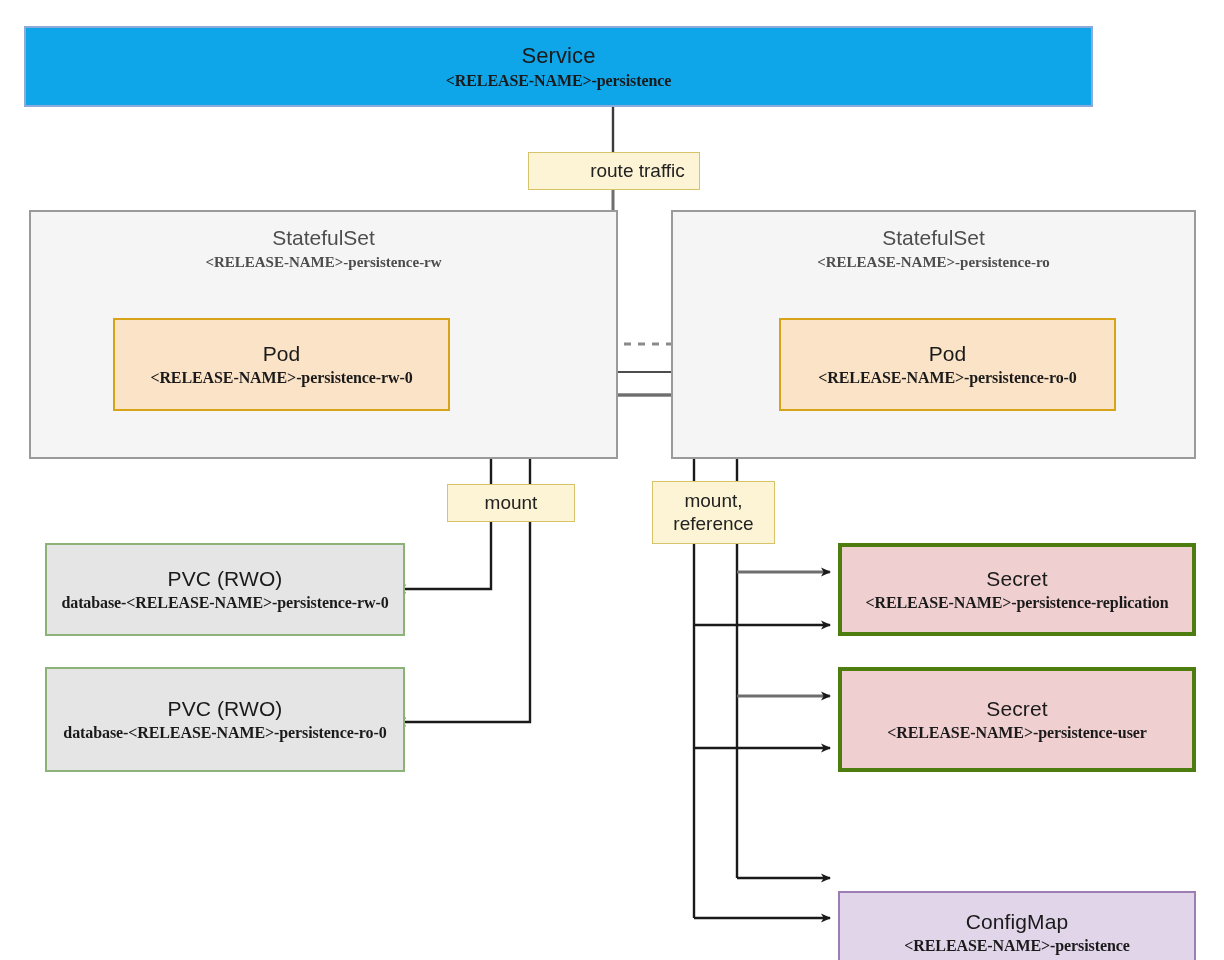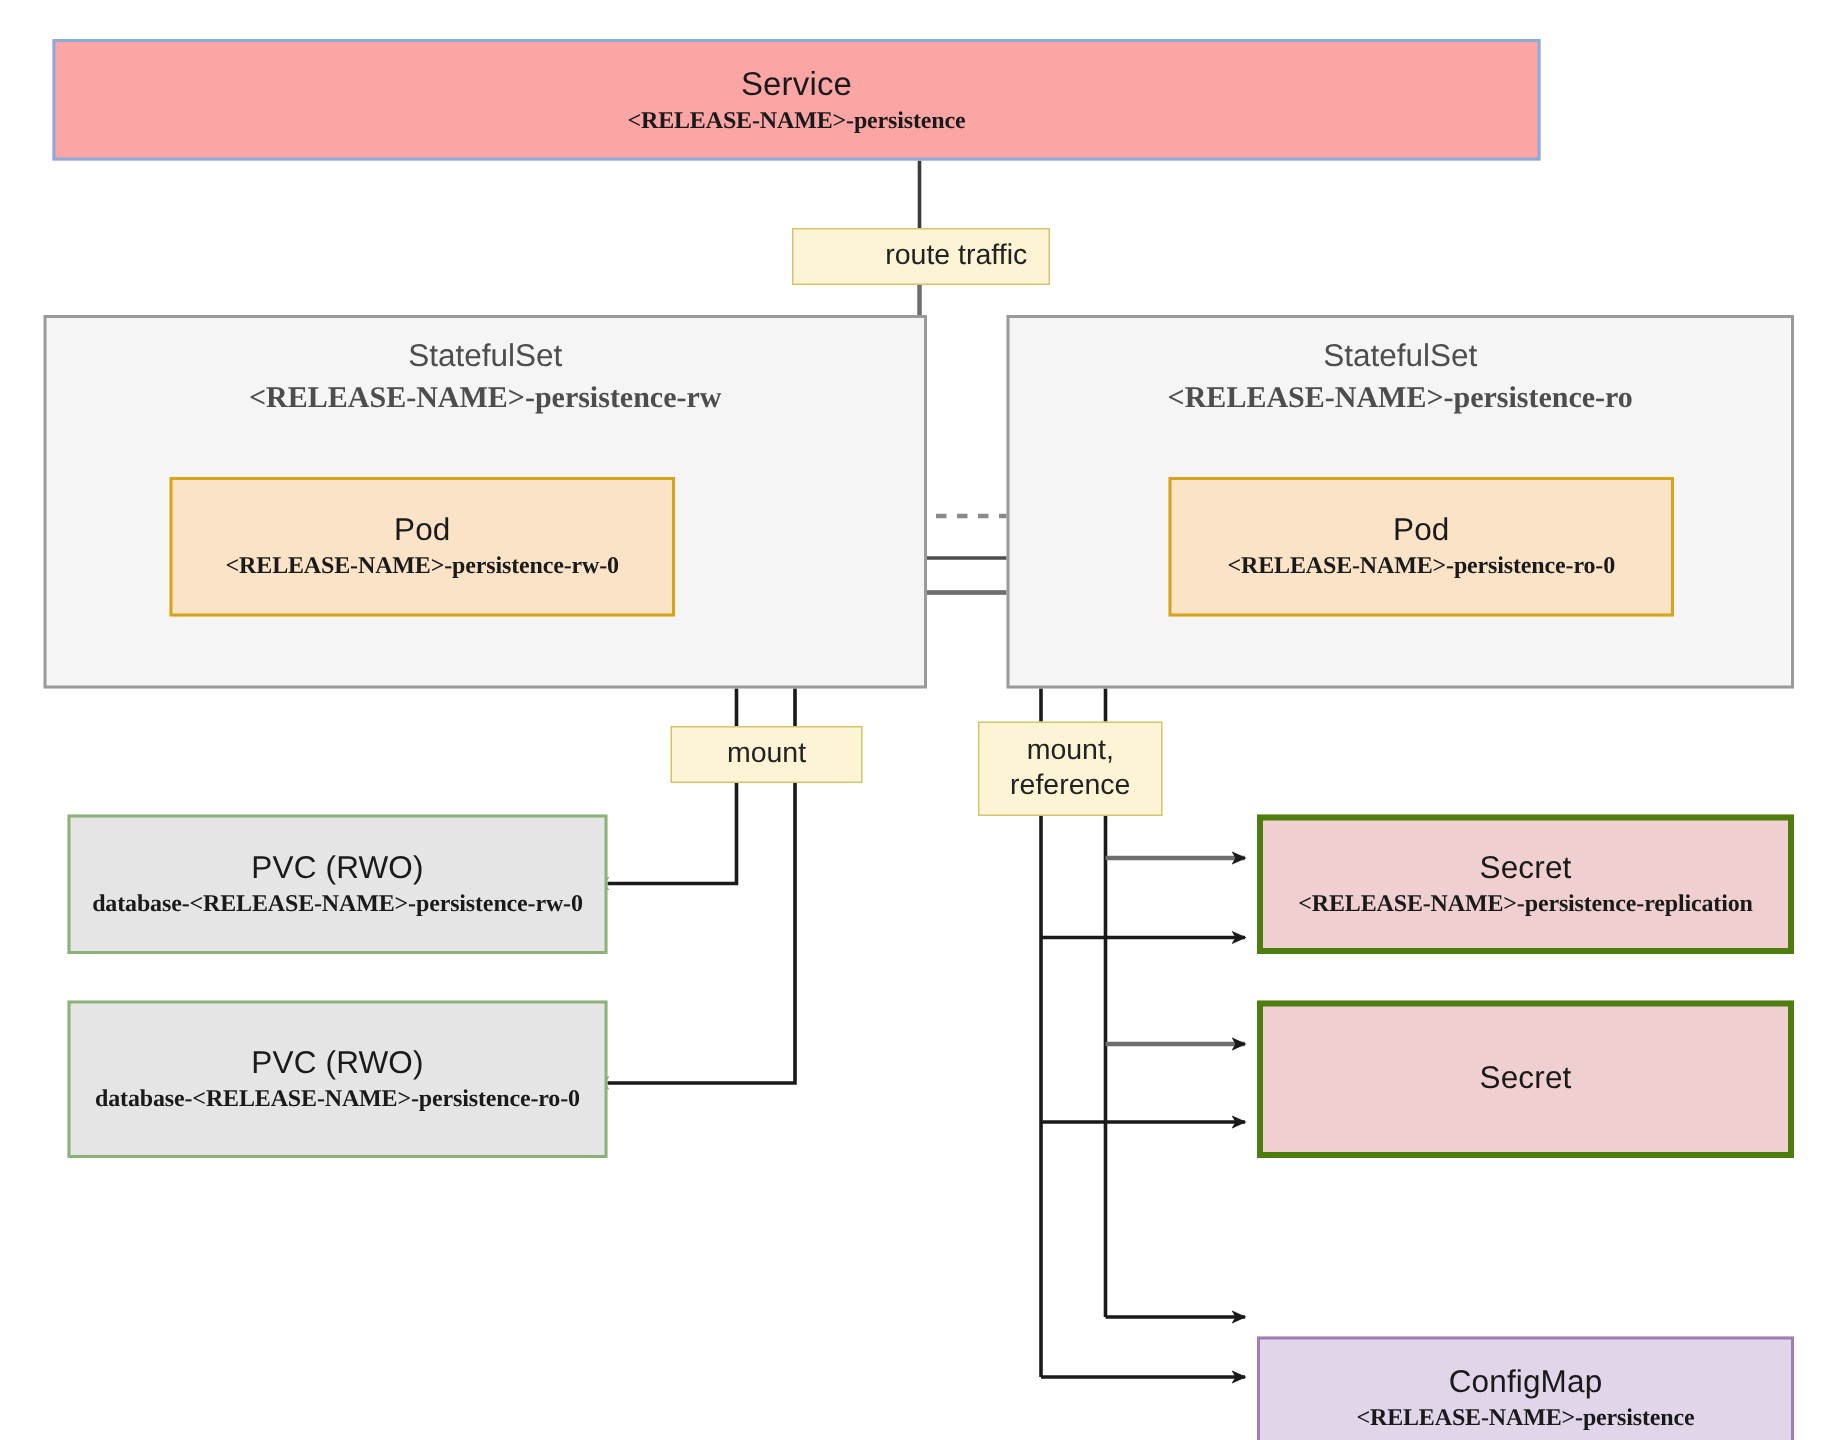--- a/index.html
+++ b/index.html
@@ -40,22 +40,22 @@
   .node .sub {
     font-size: 16px;
     font-family: "Liberation Serif", serif;
     font-weight: bold;
     color: #1a1a1a;
     letter-spacing: -0.1px;
     padding: 0 6px;
   }
   
   #service {
-    left: 35px; top: 26px; width: 992px; height: 81px;
-    background: #fca5a5;
+    left: 24px; top: 26px; width: 1069px; height: 81px;
+    background: #0ea5e9;
     border: 2px solid #8eaadb;
   }
   #service .title { font-size: 22px; margin-bottom: 2px; }
   
   .group {
     position: absolute;
     box-sizing: border-box;
     background: #f5f5f5;
     border: 2px solid #9a9a9a;
     z-index: 1;
@@ -64,21 +64,21 @@
   .group .glabel {
     position: absolute;
     left: 0; right: 0;
     text-align: center;
   }
   .group .gtitle {
     font-size: 21px;
     color: #4d4d4d;
   }
   .group .gsub {
-    font-size: 20px;
+    font-size: 15px;
     font-family: "Liberation Serif", serif;
     font-weight: bold;
     color: #4d4d4d;
     margin-top: 4px;
   }
   #sts-rw { left: 29px; top: 210px; width: 589px; height: 249px; }
   #sts-ro { left: 671px; top: 210px; width: 525px; height: 249px; }
   .group .glabel { top: 14px; }
   
   .pod {
@@ -208,20 +208,21 @@
   <div class="sub">database-&lt;RELEASE-NAME&gt;-persistence-ro-0</div>
 </div>
 
 <div class="node secret" id="secret-repl">
   <div class="title">Secret</div>
   <div class="sub">&lt;RELEASE-NAME&gt;-persistence-replication</div>
 </div>
 
 <div class="node secret" id="secret-user">
   <div class="title">Secret</div>
+  <div class="sub">&lt;RELEASE-NAME&gt;-persistence-user</div>
 </div>
 
 <div class="node configmap" id="configmap">
   <div class="title">ConfigMap</div>
   <div class="sub">&lt;RELEASE-NAME&gt;-persistence</div>
 </div>
 
 <div class="edge-label" id="lbl-route">route traffic</div>
 <div class="edge-label" id="lbl-mount">mount</div>
 <div class="edge-label" id="lbl-mountref">

